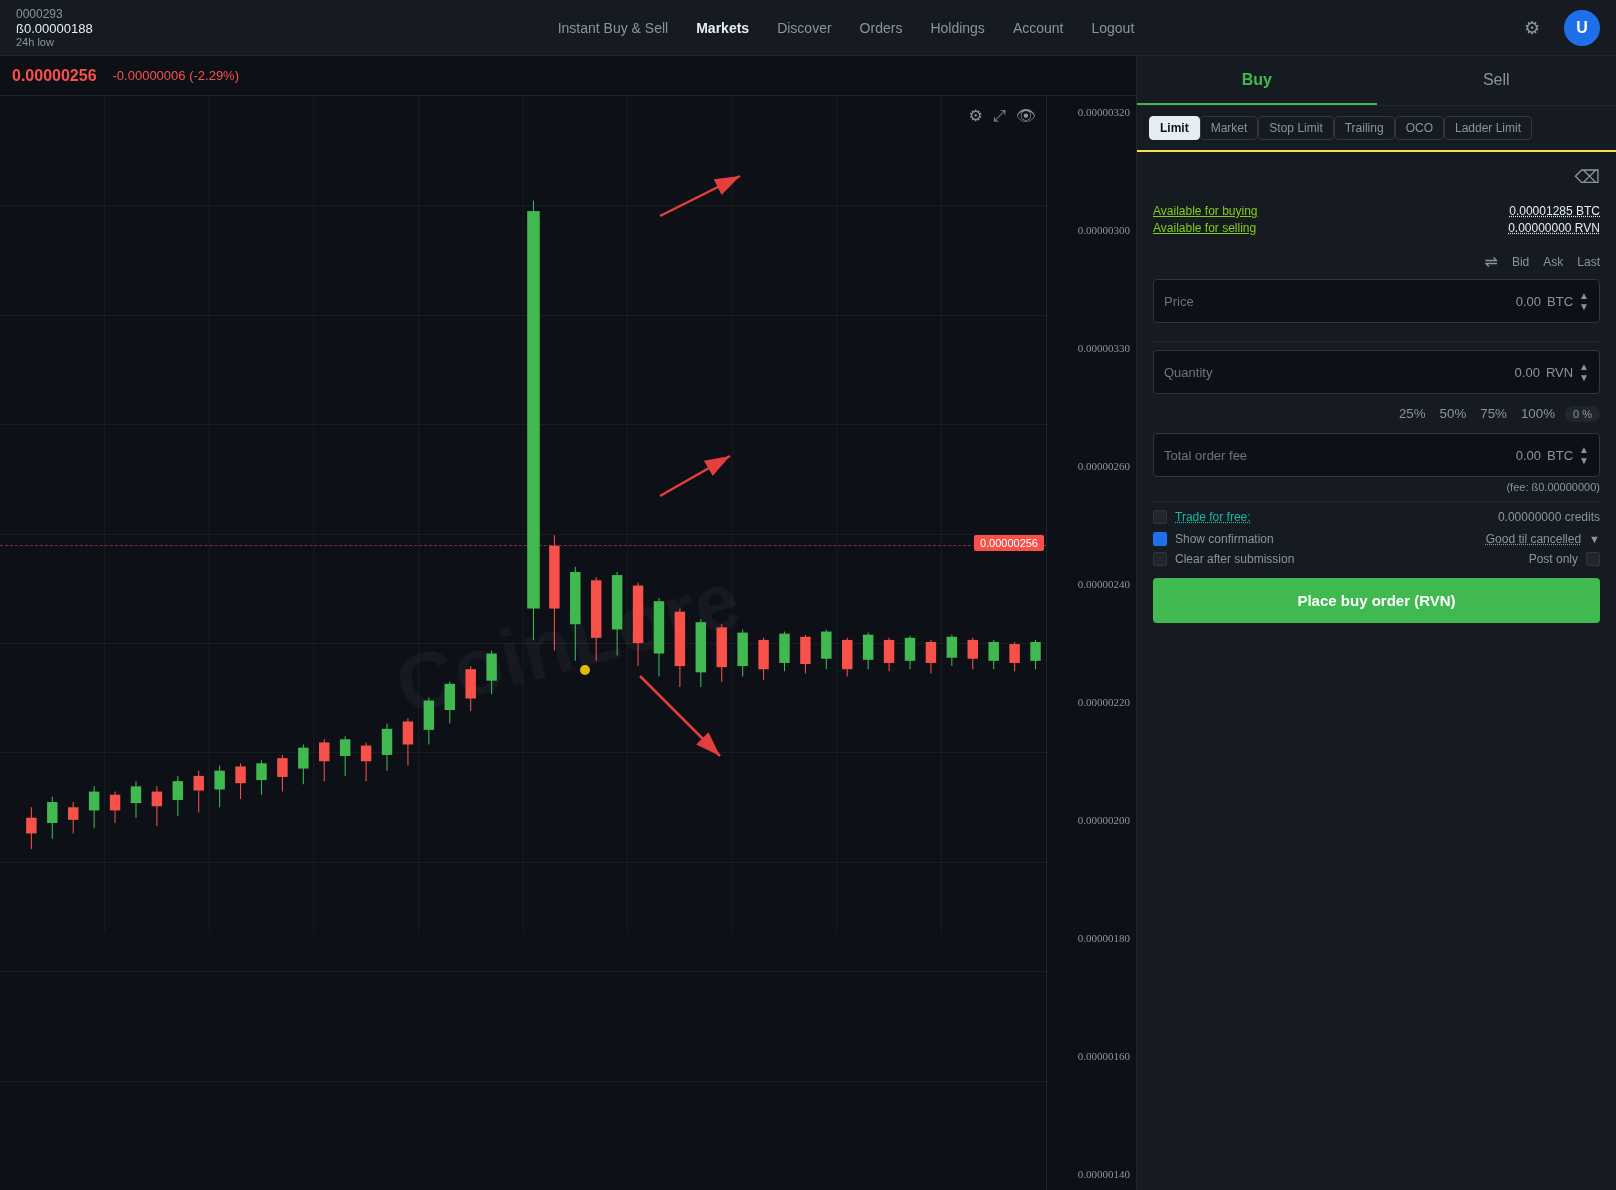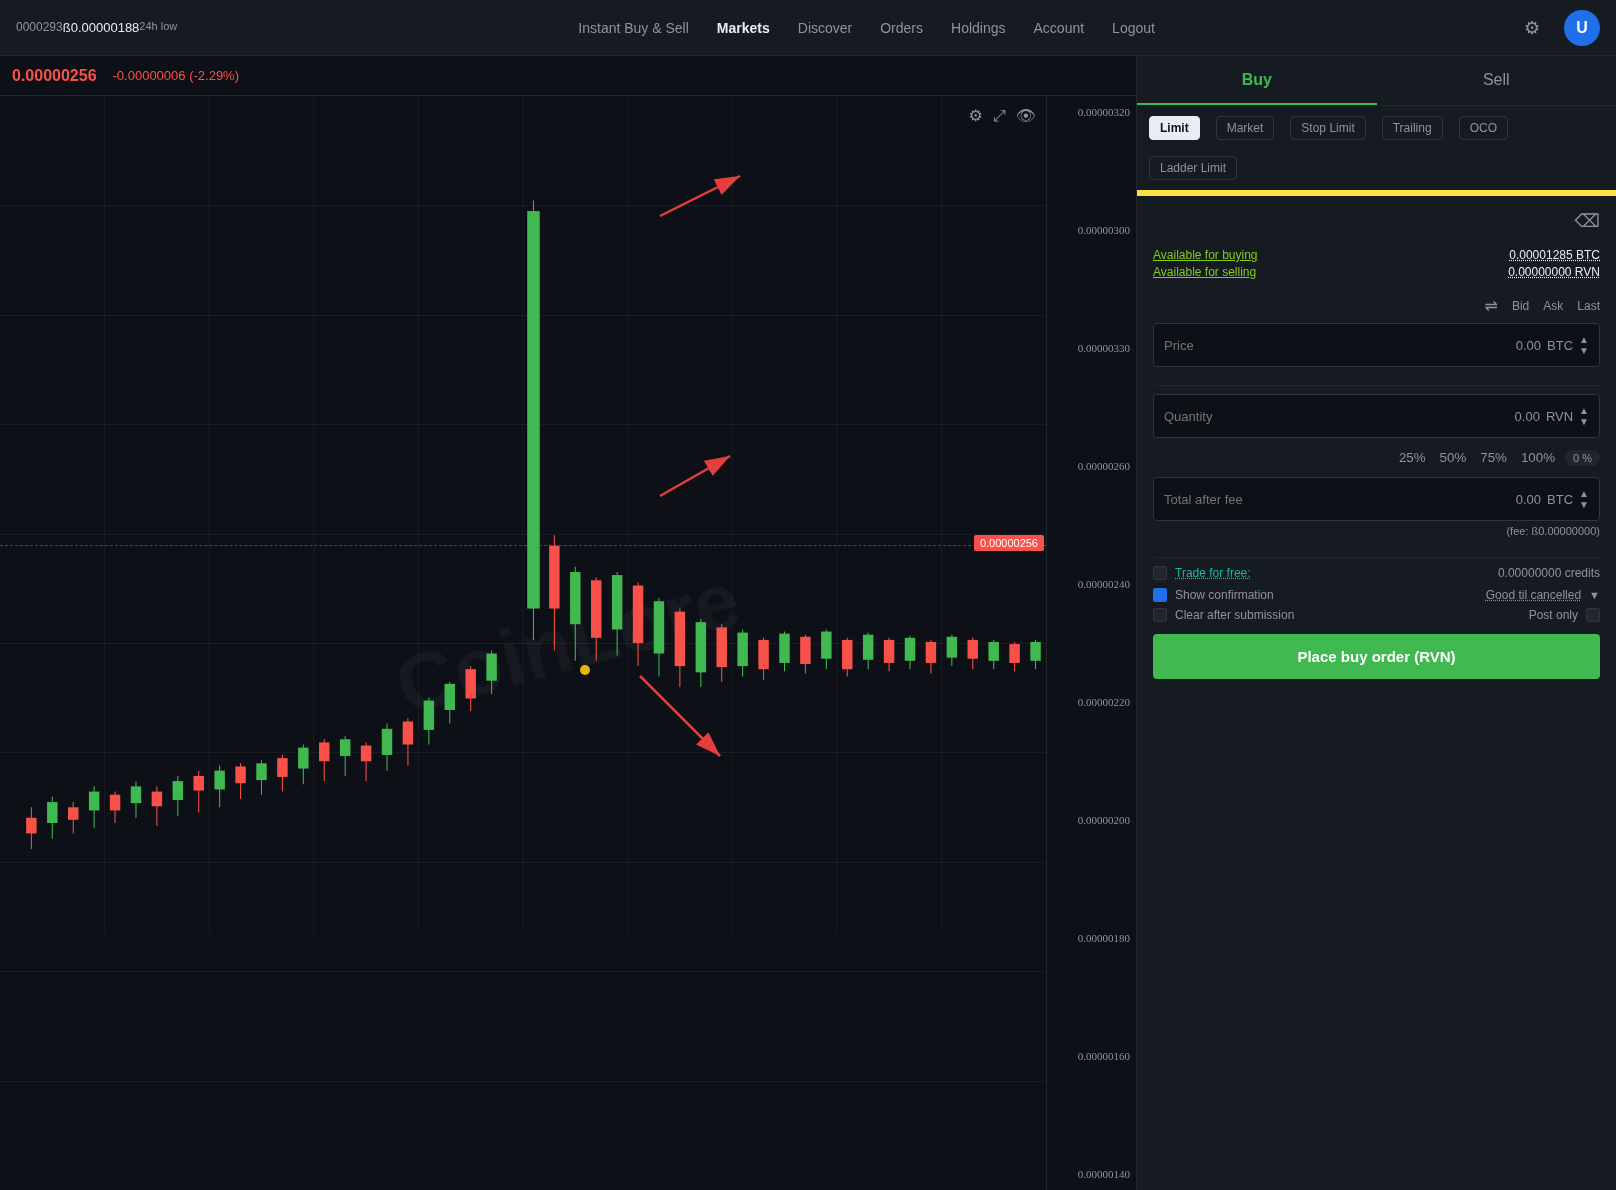--- a/index.html
+++ b/index.html
@@ -17,21 +17,21 @@
     .top-nav {
       display: flex;
       align-items: center;
       background: #161b22;
       height: 56px;
       padding: 0 16px;
       border-bottom: 1px solid #21262d;
     }
     .nav-brand {
       display: flex;
-      flex-direction: row;
+      flex-direction: column;
       margin-right: 40px;
       min-width: 120px;
     }
     .nav-brand-id {
       color: #8b949e;
       font-size: 12px;
     }
     .nav-brand-price {
       color: #e6edf3;
       font-size: 13px;
@@ -254,22 +254,22 @@
       color: #8b949e;
       cursor: pointer;
       border-bottom: 2px solid transparent;
     }
 
     
     .order-type-tabs {
       display: flex;
       align-items: flex-start;
       padding: 10px 12px;
-      gap: 16px;
-      border-bottom: 6px solid #fde047;
+      gap: 0;
+      border-bottom: 2px solid #fde047;
       flex-wrap: wrap;
     }
     .order-type-btn {
       padding: 4px 10px;
       border-radius: 4px;
       border: 1px solid #30363d;
       background: none;
       color: #8b949e;
       cursor: pointer;
       font-size: 12px;
@@ -396,21 +396,20 @@
       padding: 2px 8px;
       border-radius: 10px;
       font-size: 11px;
     }
 
     
     .fee-row {
       text-align: right;
       color: #8b949e;
       font-size: 11px;
-      margin-bottom: 12px;
       margin-top: -6px;
     }
 
     
     .trade-free-row {
       display: flex;
       align-items: center;
       gap: 8px;
       margin-bottom: 8px;
     }
@@ -767,21 +766,21 @@
       <div class="pct-row">
         <button class="pct-btn">25%</button>
         <button class="pct-btn">50%</button>
         <button class="pct-btn">75%</button>
         <button class="pct-btn">100%</button>
         <span class="pct-badge">0 %</span>
       </div>
 
       <div class="field-group">
         <div class="field-row">
-          <span class="field-label">Total after fee</span>
+          <span class="field-label">Total order fee</span>
           <span class="field-value">0.00</span>
           <span class="field-currency">BTC</span>
           <div class="field-stepper">
             <button class="step-btn">▲</button>
             <button class="step-btn">▼</button>
           </div>
         </div>
       </div>
 
       <div class="fee-row">

